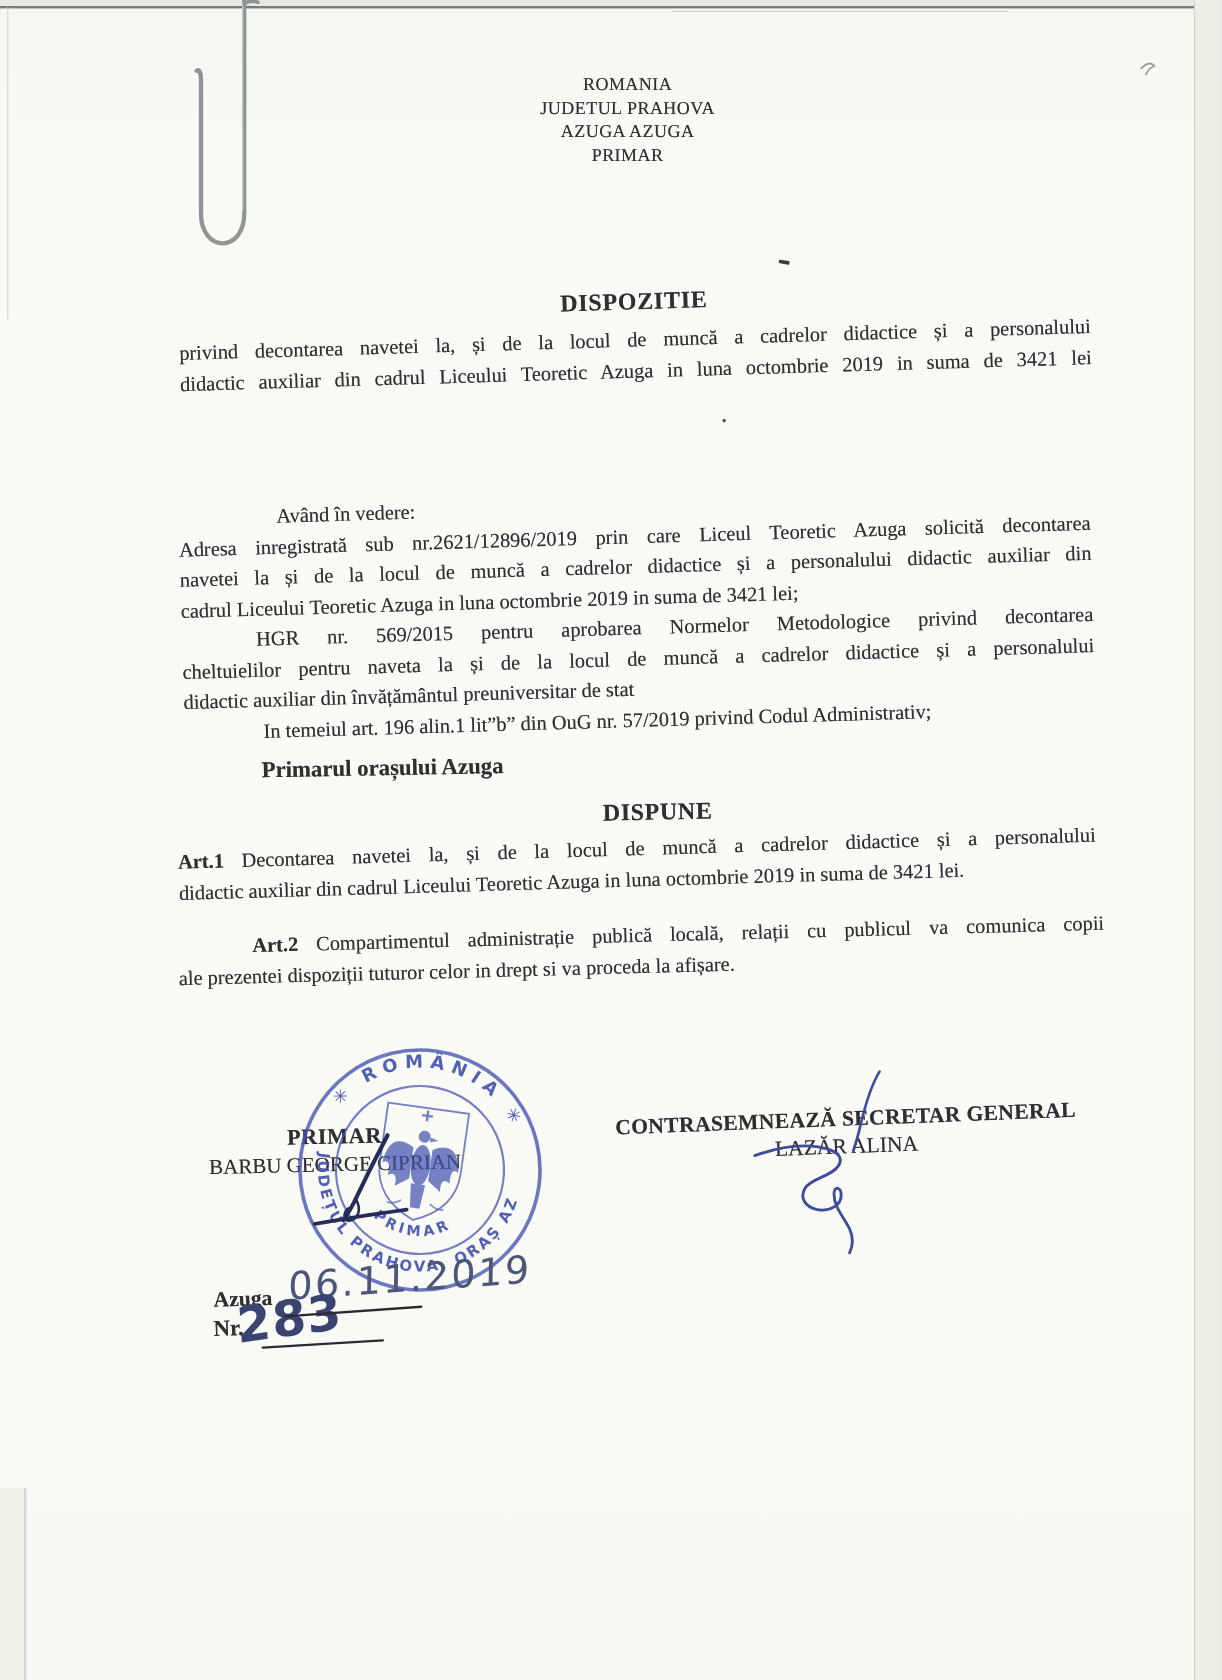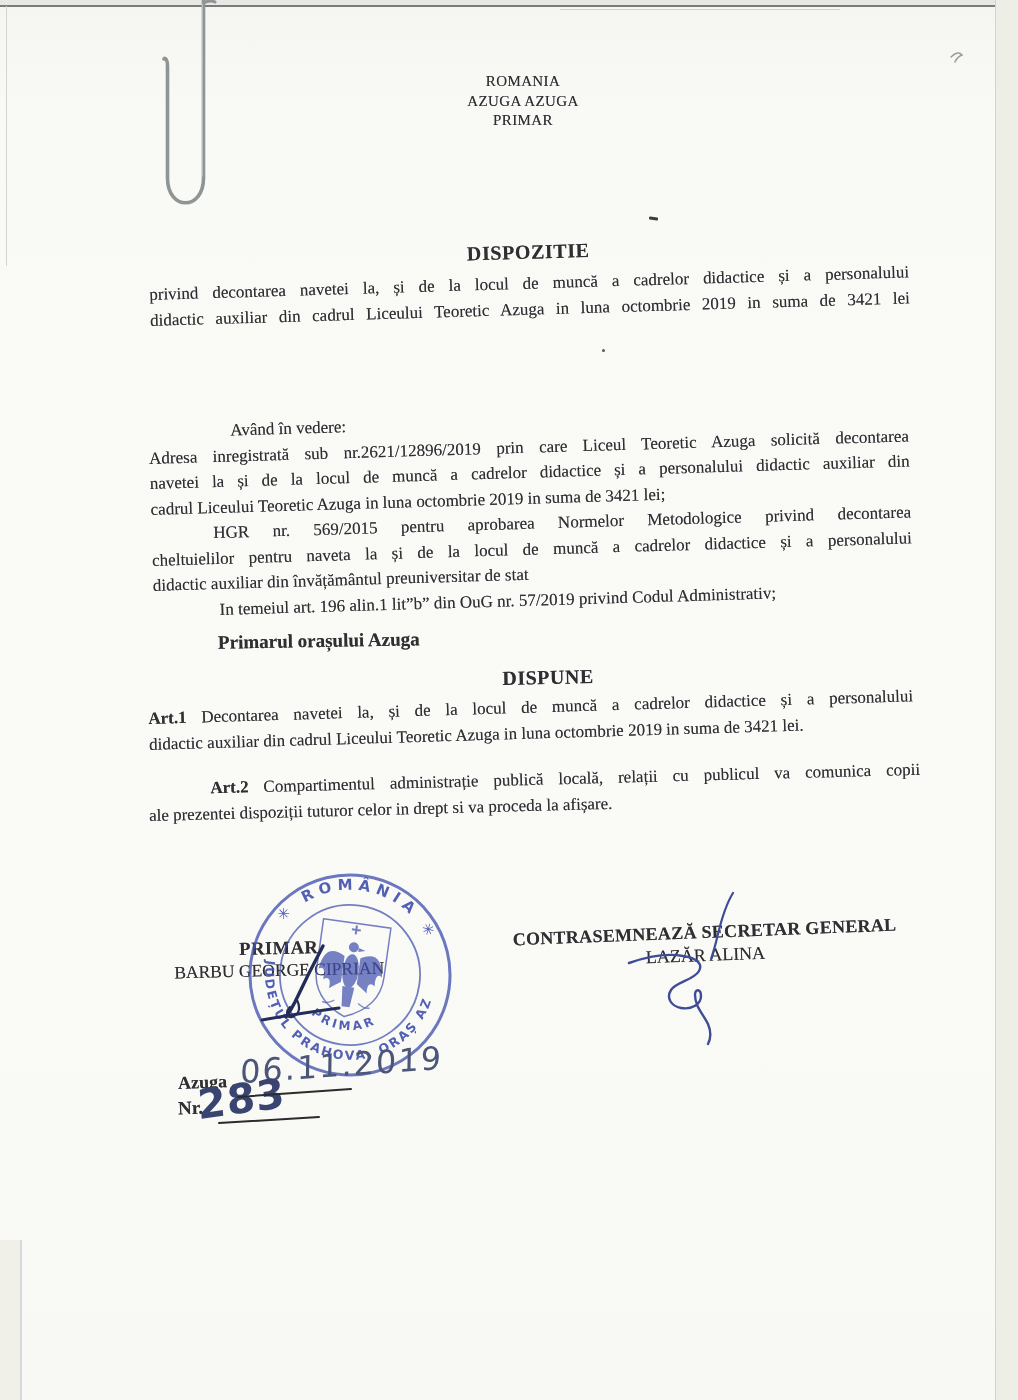--- a/index.html
+++ b/index.html
@@ -9,21 +9,21 @@
     overflow:hidden;
     font-family:"Liberation Serif","DejaVu Serif",serif;
   }
   .doc-text { color:#2e2e33; text-shadow:0 0 0.5px rgba(46,46,51,.55); }
   .abs { position:absolute; }
   .tline { font-size:17px; line-height:25.5px; }
   .tline.just { text-align:justify; text-align-last:justify; }
   .center { text-align:center; }
   b { font-weight:bold; }
 
-  .header-block { left:143px; top:72px; width:760px; }
+  .header-block { left:143px; top:62px; width:760px; }
   .header-block .tline { font-size:15px; line-height:19.5px; letter-spacing:0.4px; }
 
   .title-block { left:148px; top:250px; width:760px; transform:rotate(-1.7deg); transform-origin:0 0; }
   .doc-title { font-size:20px; line-height:26px; font-weight:bold; letter-spacing:0.6px; margin-bottom:6px; }
 
   .avand-block { left:148px; top:420px; width:760px; transform:rotate(-1.7deg); transform-origin:0 0; }
 
   .issuer-line { left:218px; top:630px; font-size:19px; font-weight:bold; transform:rotate(-1deg); }
   .dispune-line { left:148px; top:666px; width:800px; font-size:20px; font-weight:bold; letter-spacing:0.5px; transform:rotate(-1.2deg); }
 
@@ -69,20 +69,21 @@
   <div class="abs edge top-line2"></div>
   <div class="abs edge right-strip"></div>
   <div class="abs edge bl-strip"></div>
   <div class="abs edge bl-crease"></div>
   <div class="abs edge left-line"></div>
   <div class="abs edge speck-dash"></div>
   <div class="abs edge speck-dot"></div>
 
   <div class="abs header-block doc-text center">
     <div class="tline">ROMANIA</div>
+    <div class="tline">JUDETUL PRAHOVA</div>
     <div class="tline">AZUGA AZUGA</div>
     <div class="tline">PRIMAR</div>
   </div>
 
   <div class="abs title-block doc-text">
     <div class="doc-title center">DISPOZITIE</div>
     <div>
         <div class="tline just">privind decontarea navetei la, și de la locul de muncă a cadrelor didactice și a personalului</div>
         <div class="tline just">didactic auxiliar din cadrul Liceului Teoretic Azuga in luna octombrie 2019  in suma de 3421 lei</div>
       </div>

